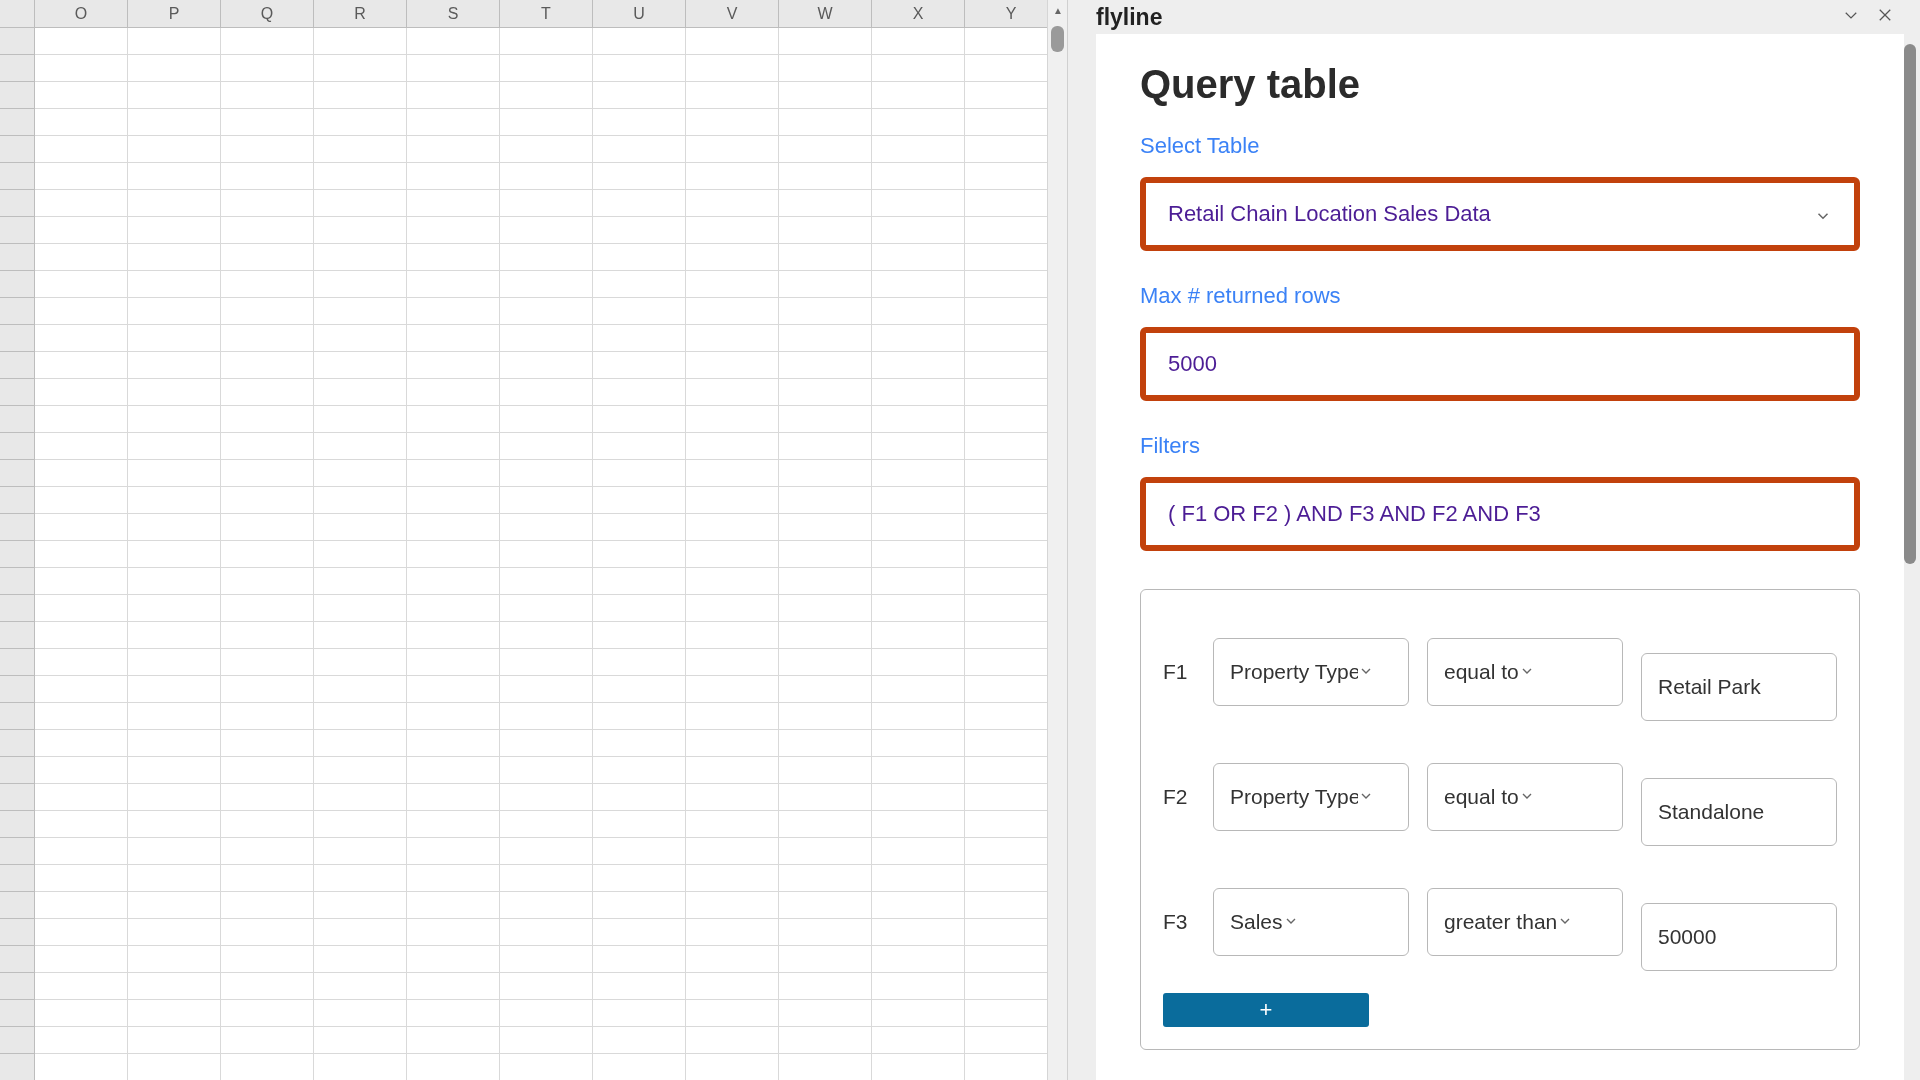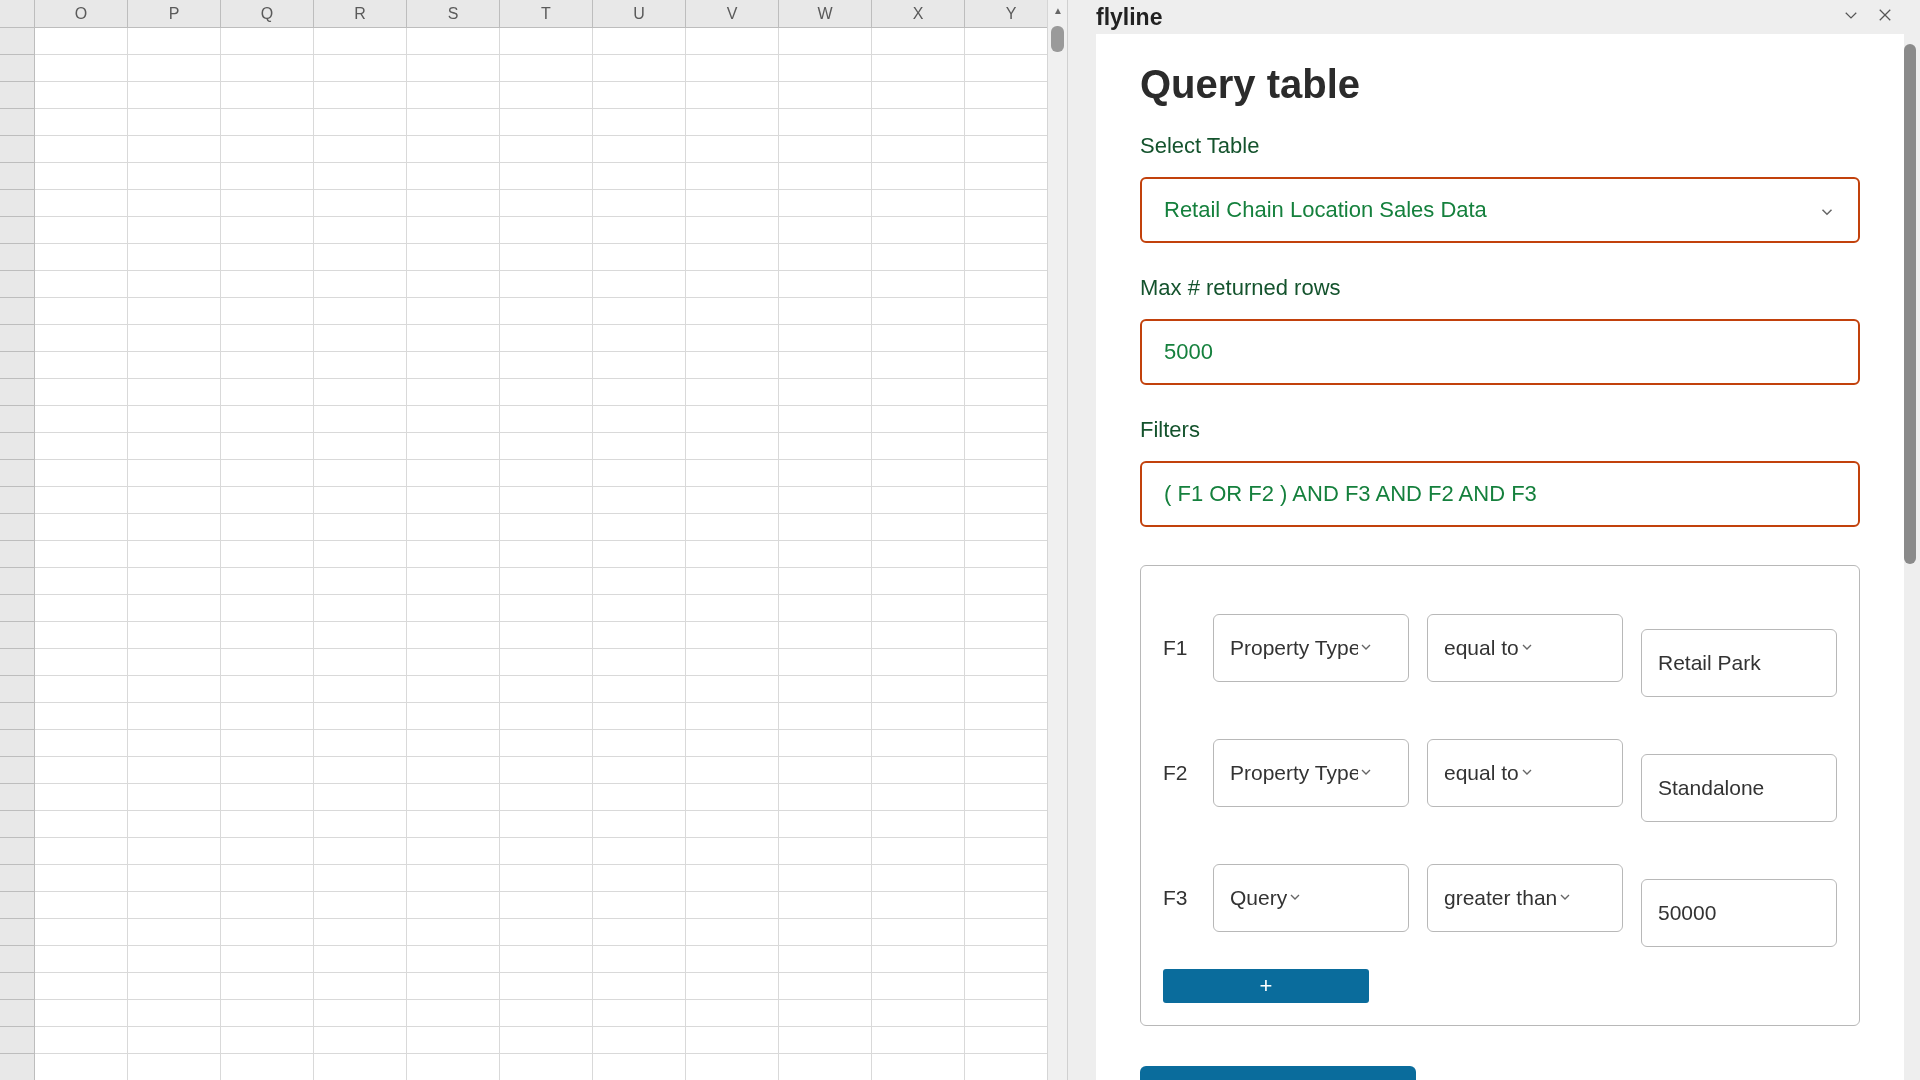--- a/index.html
+++ b/index.html
@@ -44,25 +44,25 @@
   .panel-title { font-size: 23px; font-weight: 600; color: #222; }
   .panel-header .spacer { flex: 1; }
   .hdr-btn { width: 34px; height: 34px; display:flex; align-items:center; justify-content:center; color:#555; cursor:pointer; }
   .hdr-btn svg { width: 18px; height: 18px; stroke: #555; stroke-width: 1.6; fill: none; }
 
   .panel-body-wrap { flex:1; position:relative; padding: 0 16px 0 28px; }
   .panel-card {
     background: #fff; height: 100%; padding: 28px 44px; overflow:hidden; position:relative;
   }
   .panel-card h1 { font-size: 40px; font-weight: 700; color: #2b2b2b; margin-bottom: 26px; }
-  .panel-card .label { font-size: 22px; color: #14532d; margin-bottom: 18px; }
+  .panel-card .label { font-size: 22px; color: #3b82f6; margin-bottom: 18px; }
 
   .select-like, .text-input {
-    width: 100%; border: 2px solid #c2410c; border-radius: 6px;
-    padding: 18px 22px; font-size: 22px; color: #15803d; background:#fff;
+    width: 100%; border: 6px solid #c2410c; border-radius: 6px;
+    padding: 18px 22px; font-size: 22px; color: #4c1d95; background:#fff;
     display:flex; align-items:center; justify-content:space-between;
   }
   .select-like { cursor:pointer; }
   .text-input { outline:none; }
   .chev { width:18px; height:18px; }
   .chev svg { width:18px; height:18px; stroke:#666; stroke-width:2; fill:none; }
 
   .block { margin-bottom: 32px; }
 
   .filters-box { border:1px solid #b8b8b8; border-radius:6px; padding: 32px 22px 22px 22px; }
@@ -748,21 +748,21 @@
                       <polyline points="6 9 12 15 18 9"></polyline>
                     </svg></span>
                 </div>
                 <div class="fval">
                   <input value="Standalone" style="">
                 </div>
               </div>
               <div class="filter-row">
                 <div class="fkey">F3</div>
                 <div class="fsel">
-                  <span class="txt">Query</span>
+                  <span class="txt">Sales</span>
                   <span><svg viewBox="0 0 24 24" style="width:16px;height:16px;stroke:#666;stroke-width:2;fill:none">
                       <polyline points="6 9 12 15 18 9"></polyline>
                     </svg></span>
                 </div>
                 <div class="fsel">
                   <span class="txt">greater than</span>
                   <span><svg viewBox="0 0 24 24" style="width:16px;height:16px;stroke:#666;stroke-width:2;fill:none">
                       <polyline points="6 9 12 15 18 9"></polyline>
                     </svg></span>
                 </div>

